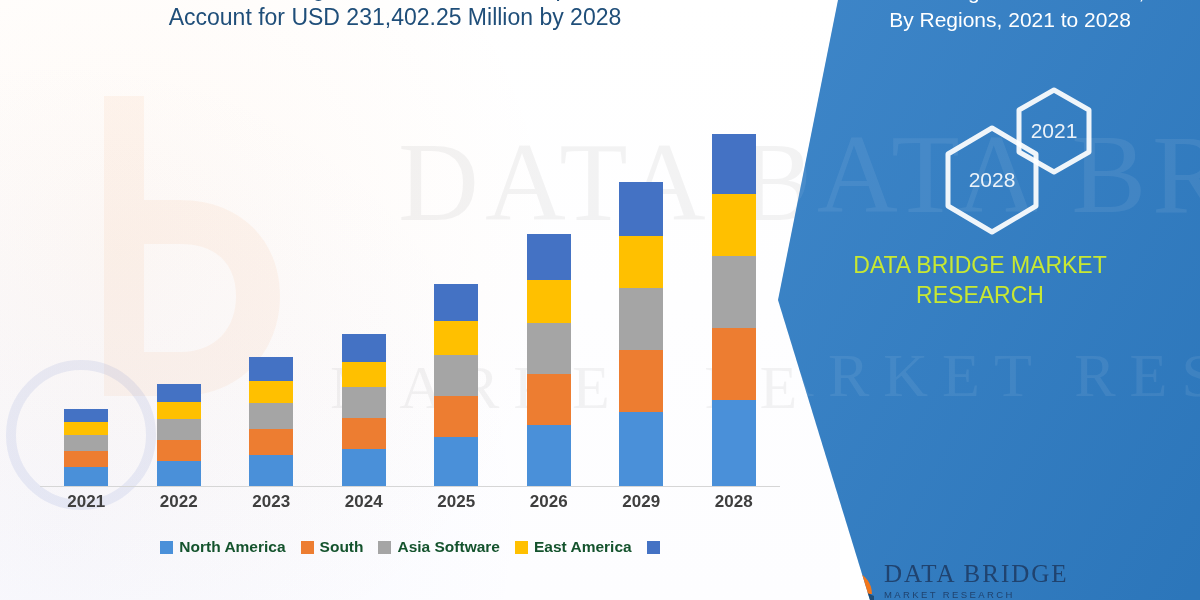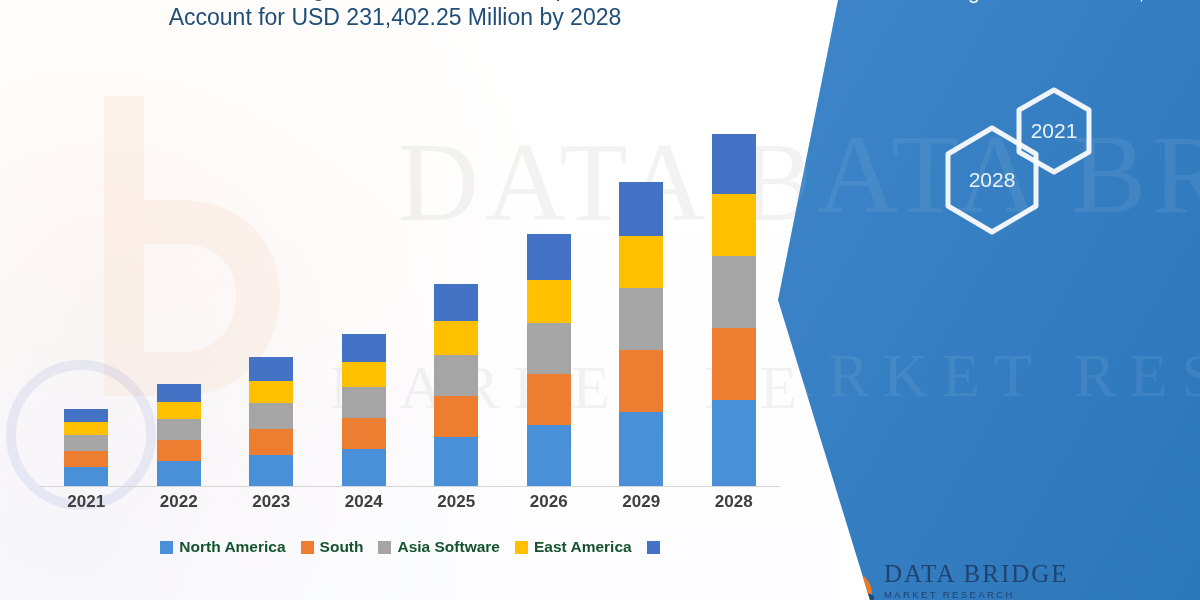--- a/index.html
+++ b/index.html
@@ -393,37 +393,42 @@
       </div>
     </div>
 
   <div class="panel">
     <div class="panel-shade"></div>
     <div class="panel-wm">DATA BRIDGE</div>
     <div class="panel-wm w2">MARKET RESEARCH</div>
 
     <div class="panel-title">
       <span class="pt-line">Advertising Software Market,</span>
+      <span class="pt-line">By Regions, 2021 to 2028</span>
     </div>
 
     <div class="hexwrap">
       <div class="hex hex-2028">
         <svg viewBox="0 0 100 112" aria-hidden="true">
           <polygon points="50,4 94,30 94,82 50,108 6,82 6,30" fill="none" stroke="#ffffff" stroke-width="5" stroke-linejoin="round" opacity="0.92"></polygon>
         </svg>
         <span>2028</span>
       </div>
       <div class="hex hex-2021">
         <svg viewBox="0 0 80 90" aria-hidden="true">
           <polygon points="40,4 75,24 75,66 40,86 5,66 5,24" fill="none" stroke="#ffffff" stroke-width="5" stroke-linejoin="round" opacity="0.92"></polygon>
         </svg>
         <span>2021</span>
       </div>
     </div>
 
+    <div class="brand">
+      <span class="br-line">DATA BRIDGE MARKET</span>
+      <span class="br-line">RESEARCH</span>
+    </div>
 
     <div class="logo">
       <span class="logo-mark">
         <svg viewBox="0 0 54 46" aria-hidden="true">
           <path d="M4 0 h11 v46 h-11 z" fill="#F2761B"></path>
           <path d="M15 14 h10 c17 0 27 11 27 24 h-12 c0 -8 -6 -13 -15 -13 h-10 z" fill="#F2761B"></path>
           <path d="M0 40 c16 -9 38 -9 54 0 v6 h-54 z" fill="#1F4E79"></path>
         </svg>
       </span>
       <span class="logo-text">

